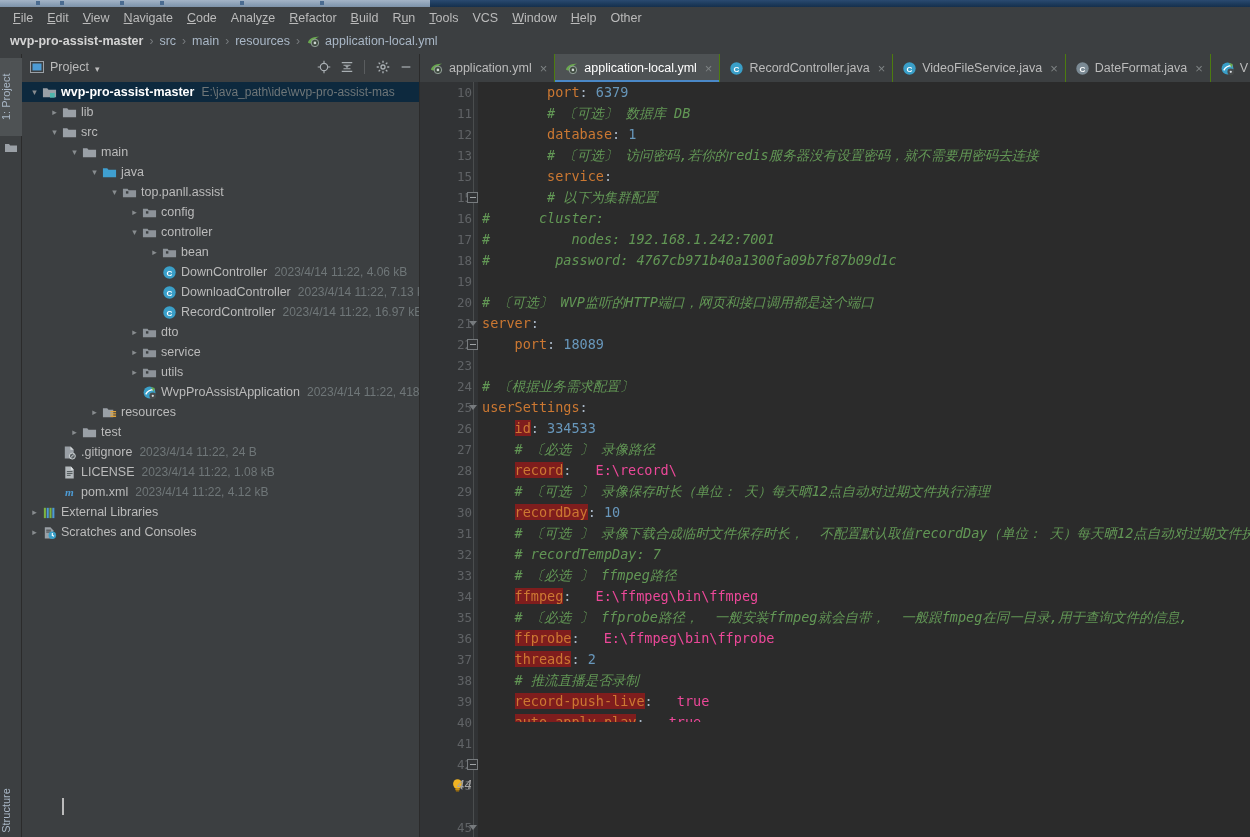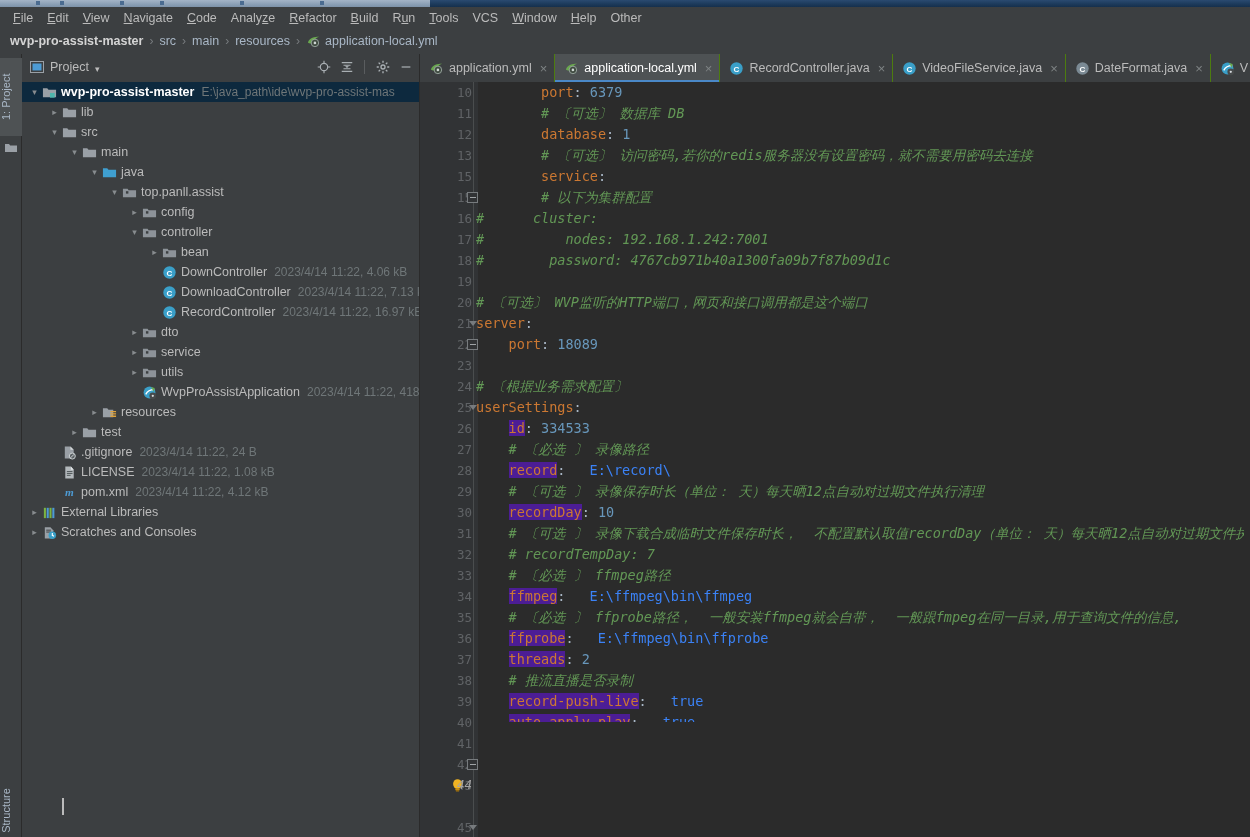--- a/index.html
+++ b/index.html
@@ -144,32 +144,32 @@
     position:absolute; left:47px; width:11px; height:11px;
     display:flex; align-items:center; justify-content:center;
   }
   .foldcaret .tri { width:0;height:0;border-left:4px solid transparent;border-right:4px solid transparent;border-top:5px solid #777b7e; }
 
   .bulb {
     position: absolute; width: 13px; height: 14px;
   }
 
   .codearea {
-    position: absolute; top:0; left: 52px; width: 772px; height: 640px;
+    position: absolute; top:0; left: 58px; width: 772px; height: 640px;
     overflow: hidden;
   }
   .cline {
     position: relative; height: 21px; line-height: 21px;
     font-family: "DejaVu Sans Mono", monospace; font-size: 13.5px;
     white-space: pre; padding-left: 4px;
   }
   .cline.selline { }
   .k  { color: #cc7832; }      
-  .kh { color: #cc7832; background:#4c1d95; }  
-  .v  { color: #3b82f6; padding-left: 16px; }      
+  .kh { color: #cc7832; background:#7f1d1d; }  
+  .v  { color: #ec4899; padding-left: 16px; }      
   .n  { color: #6897bb; }      
   .c  { color: #629755; font-style: italic; }  
   .p  { color: #a9b7c6; }      
   .selspan { background: #214283; color: #c8cdd1; }
 
   .caret {
     position:absolute; width:2px; background:#bbbbbb;
   }
 
   

